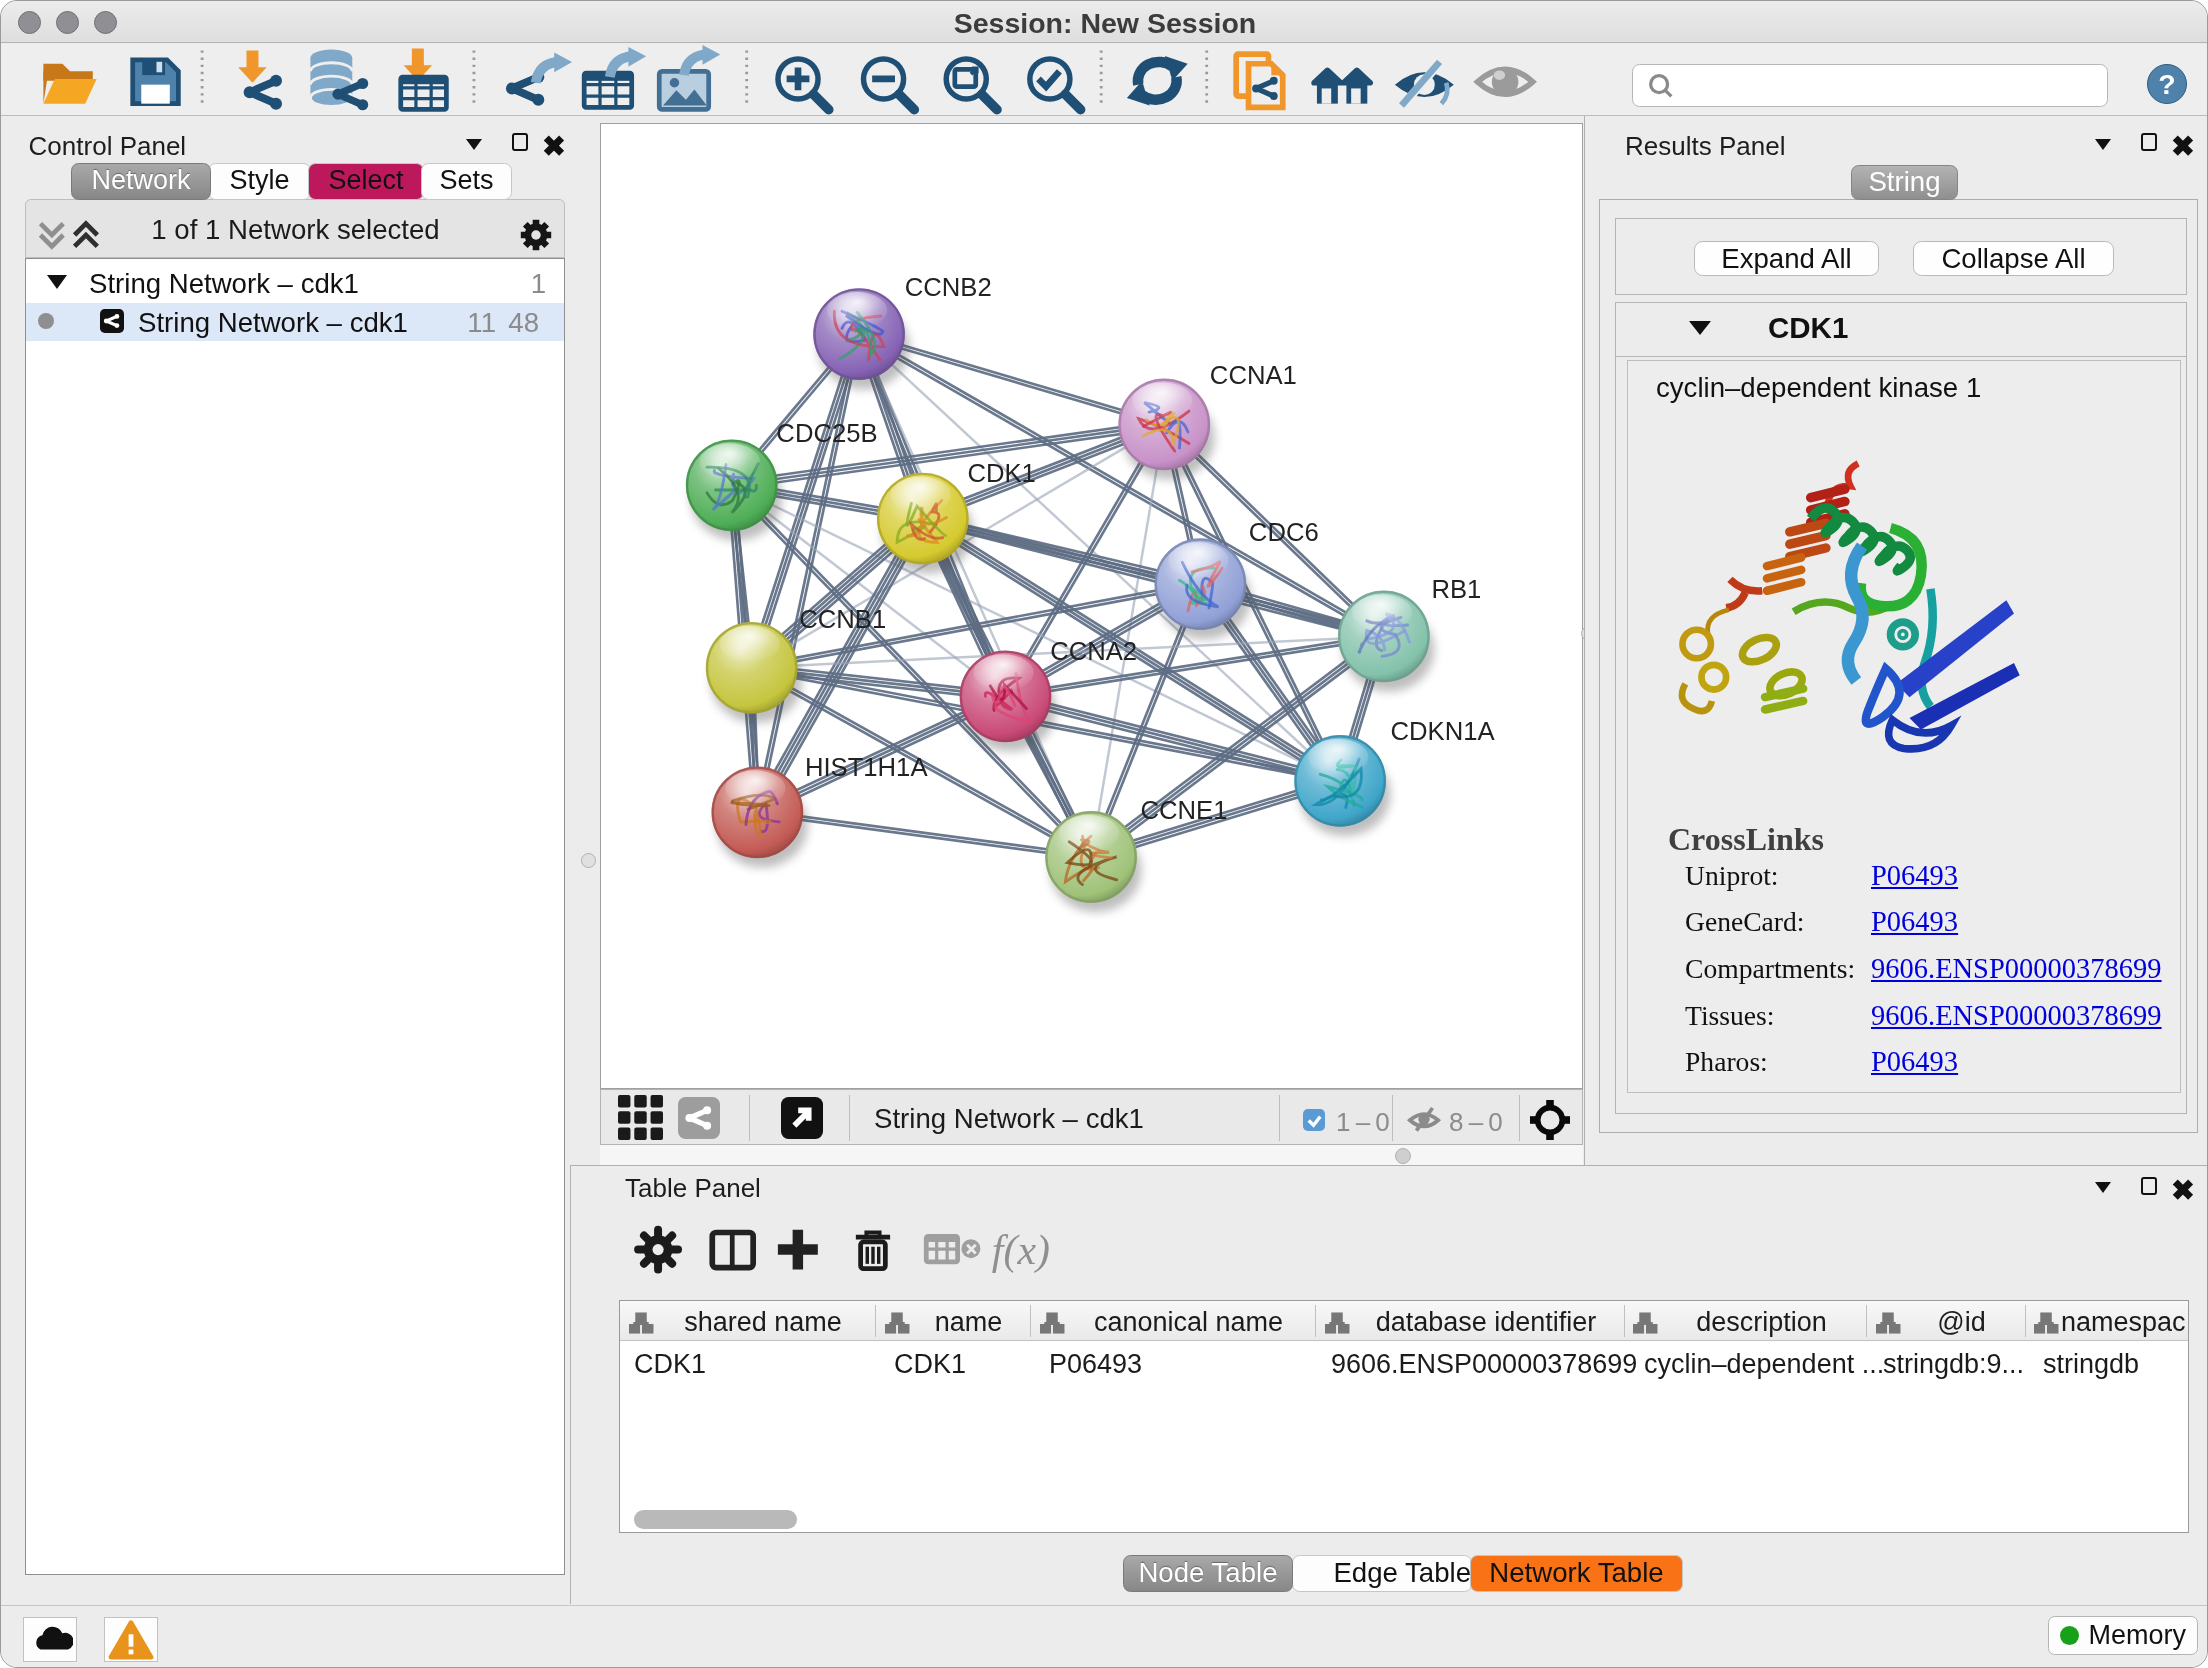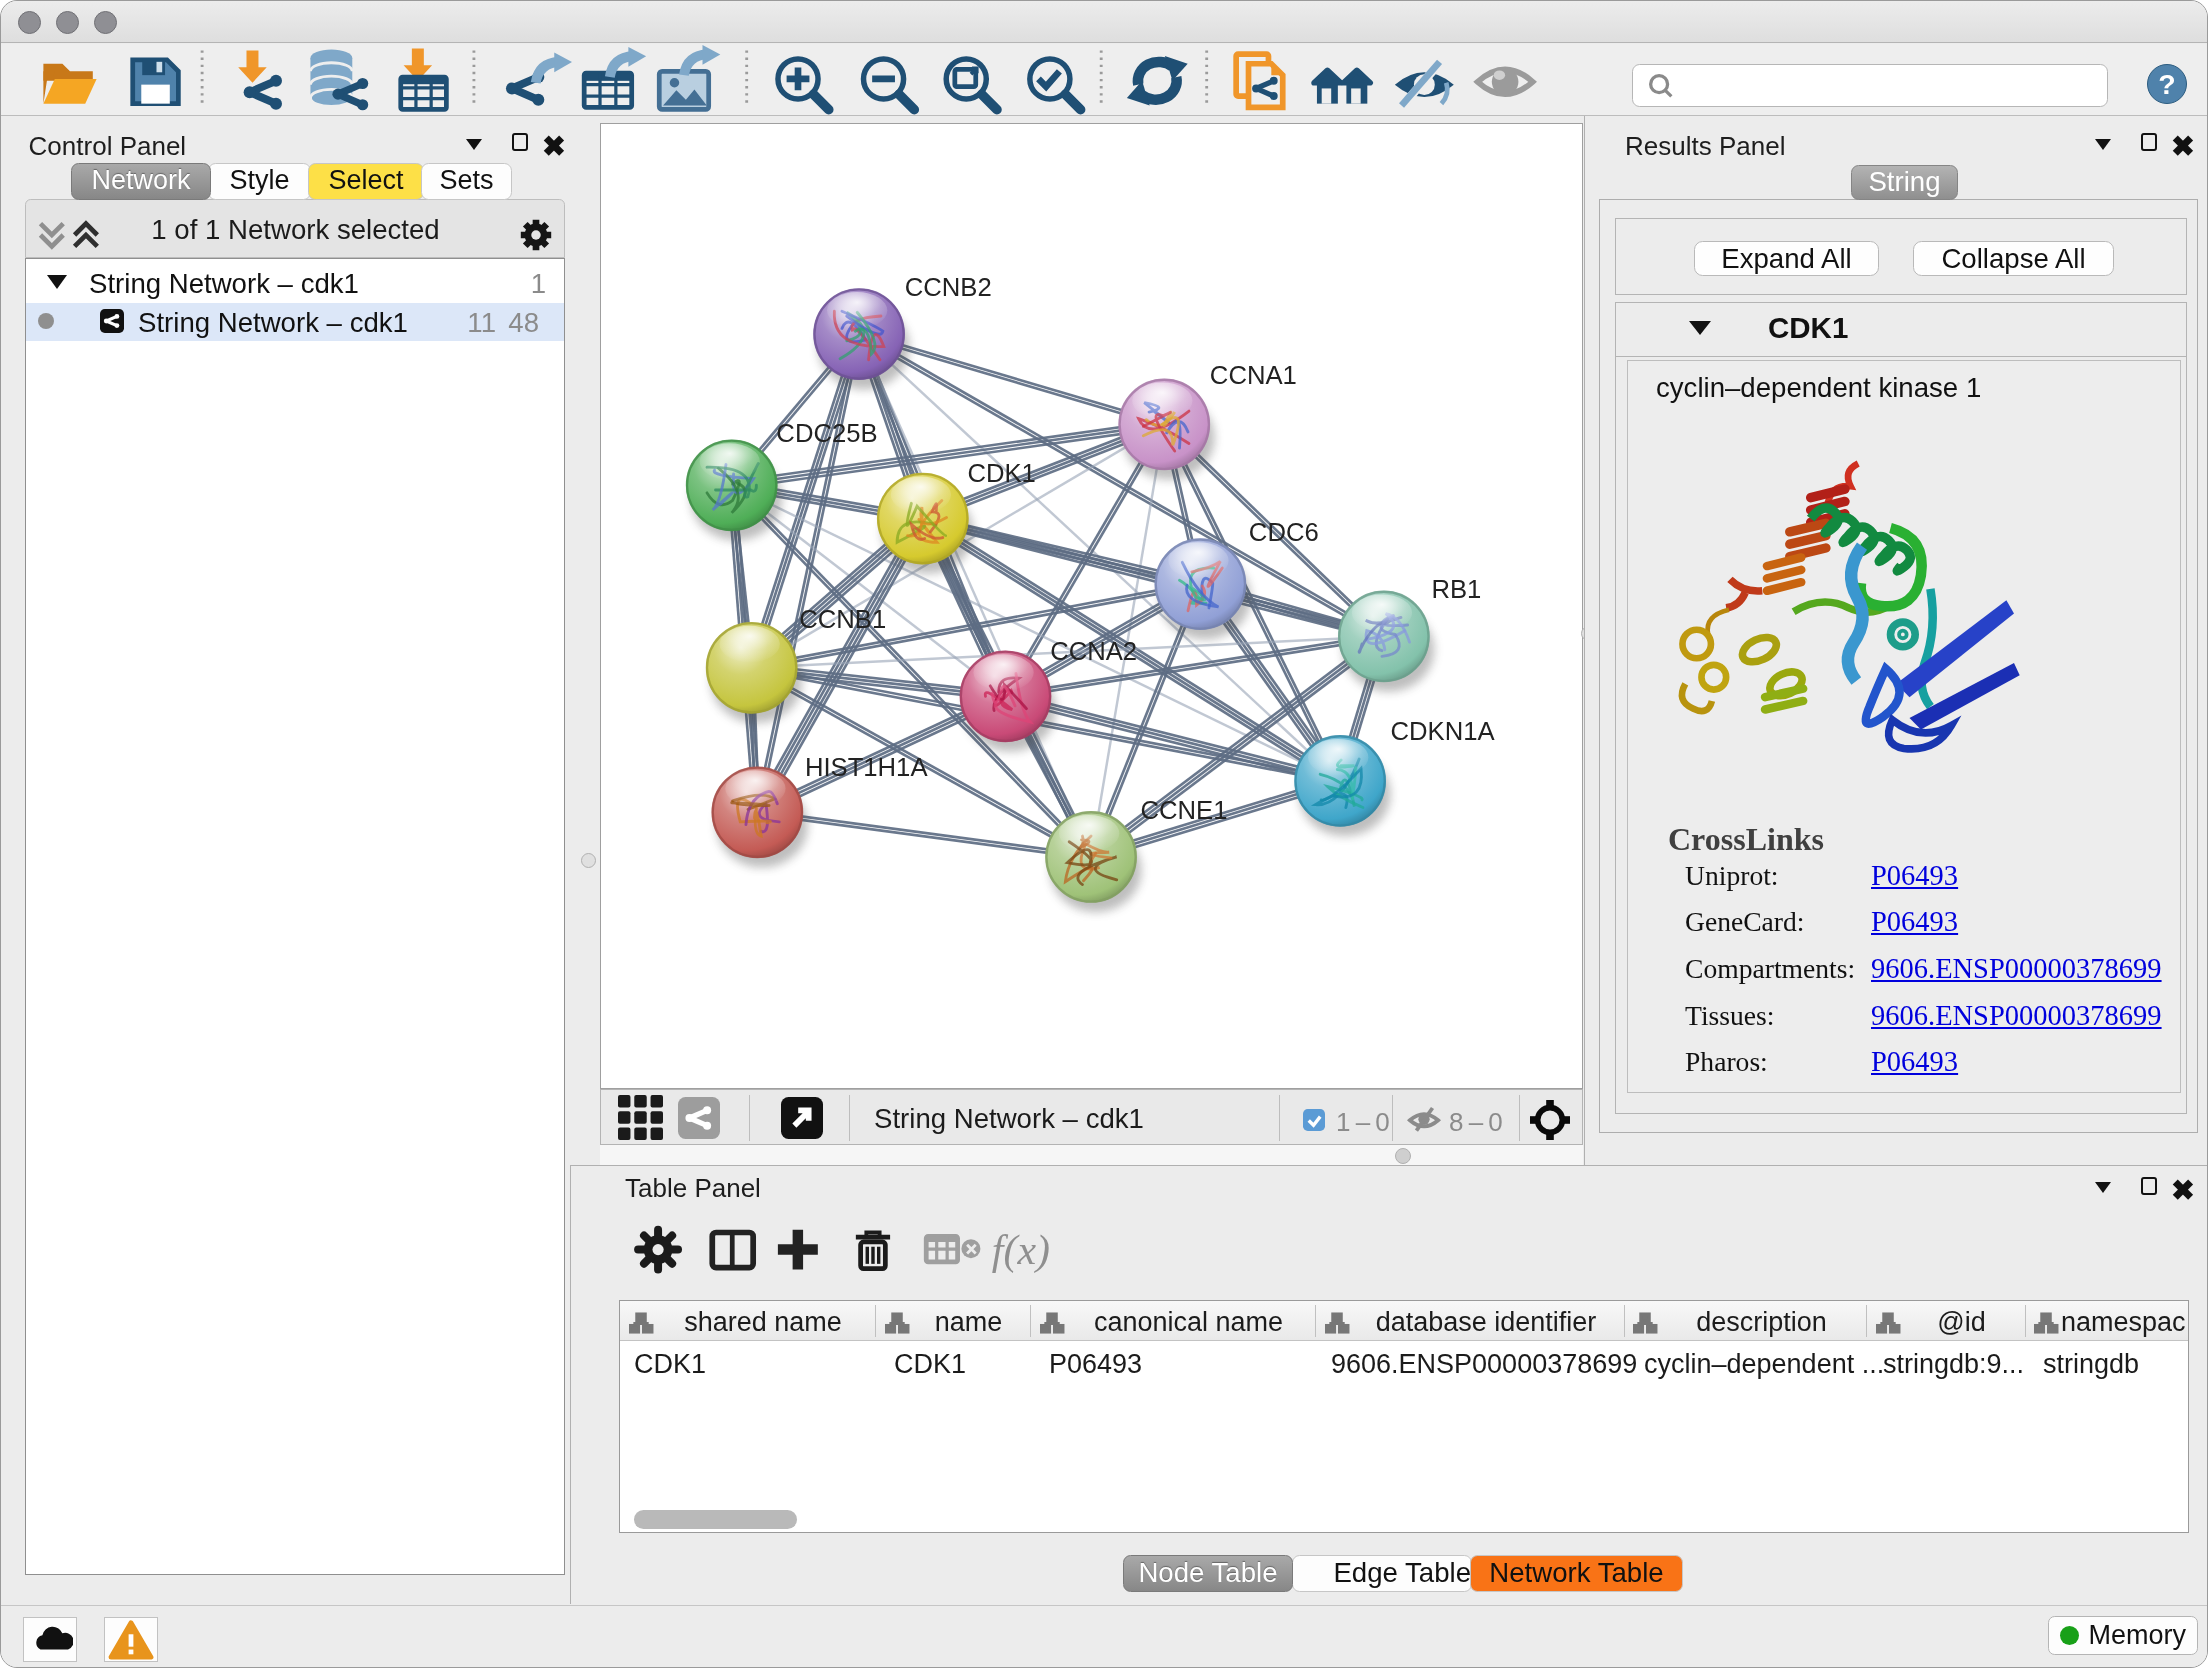--- a/index.html
+++ b/index.html
@@ -6,20 +6,21 @@
 .root{position:absolute;left:0;top:0;width:2208px;height:1668px;background:#ececec;border-radius:17px;overflow:hidden;border:1px solid #9a9a9a}
 .abs{position:absolute}
 .ptitle{font-size:26px;color:#1d1d1d}
 .wbtn{position:absolute;display:flex;align-items:center;justify-content:center}
 </style></head><body>
 <div class="root">
 <div class="abs" style="left:0;top:0;width:2208px;height:42px;background:linear-gradient(#ececec,#dedede);border-bottom:1px solid #b4b4b4"></div>
     <div class="abs" style="left:17px;top:9.5px;width:23px;height:23px;border-radius:50%;background:#8f8f94;border:1.9px solid #707075"></div>
     <div class="abs" style="left:55px;top:9.5px;width:23px;height:23px;border-radius:50%;background:#8f8f94;border:1.9px solid #707075"></div>
     <div class="abs" style="left:93px;top:9.5px;width:23px;height:23px;border-radius:50%;background:#8f8f94;border:1.9px solid #707075"></div>
+    <div class="abs" style="left:0;top:5.7px;width:2208px;text-align:center;font-size:28.5px;font-weight:bold;color:#3c3c3c">Session: New Session</div>
     <div class="abs" style="left:0;top:43px;width:2208px;height:72px;background:#eeeeee;border-bottom:1.9px solid #bcbcbc"></div>
     <div class="abs" style="left:0;top:0;width:2208px;height:115px"><svg width="2208" height="115" viewBox="0 0 2322 121" style="">
         <path d="M44 66 h20 l8 8 h24 v10 h-52 z" fill="#c87818"></path>
         <path d="M44 108 l12 -26 h44 l-12 26 z" fill="#f5a623"></path>
         <path d="M44 108 l0 -34 h12 l-2 8 h-6 z" fill="#c87818"></path>
         <path d="M138 62 h36 l12 12 v34 h-48 z" fill="#4f82ab" stroke="#1f4f74" stroke-width="5"></path>
         <rect x="148" y="62" width="24" height="16" fill="#1f4f74"></rect>
         <rect x="163" y="64" width="6" height="11" fill="#cfe0ec"></rect>
         <rect x="147" y="88" width="30" height="20" fill="#fff"></rect>
         <line x1="211" y1="52" x2="211" y2="112" stroke="#9a9a9a" stroke-width="3" stroke-dasharray="2.5 5"></line>
@@ -118,21 +119,21 @@
         <circle cx="15" cy="14" r="9" fill="none" stroke="#8a8a8a" stroke-width="3.5"></circle>
         <line x1="21" y1="20" x2="28" y2="27" stroke="#8a8a8a" stroke-width="3.5"></line>
       </svg></div>
     <div class="abs" style="left:2146px;top:63px;width:40px;height:40px;border-radius:50%;background:#4f82ab;border:1.9px solid #2c5c80;color:#fff;font-size:28.5px;font-weight:bold;text-align:center;line-height:38px">?</div>
     <div class="abs ptitle" style="left:27.6px;top:130px">Control Panel</div>
     <div class="abs" style="left:465px;top:138px;width:0;height:0;border-left:8.6px solid transparent;border-right:8.6px solid transparent;border-top:11.4px solid #111"></div>
     <div class="abs" style="left:511px;top:132px;width:16px;height:18px;border:2.9px solid #111;border-radius:2.9px"></div>
     <div class="abs" style="left:541px;top:129px;font-size:28.5px;font-weight:bold;color:#111">✖</div>
     <div class="abs" style="left:70px;top:162px;width:140px;height:37px;background:linear-gradient(#a9a9a9,#878787);border:1px solid #7a7a7a;border-radius:7.6px;color:#fff;font-size:27px;text-align:center;line-height:33px;text-shadow:0 -1px 1px #666;z-index:3">Network</div>
     <div class="abs" style="left:207px;top:162px;width:103px;height:37px;background:#fdfdfd;border:1px solid #c6c6c6;border-radius:7.6px;color:#111;font-size:27px;text-align:center;line-height:33px;z-index:2">Style</div>
-    <div class="abs" style="left:307px;top:162px;width:116px;height:37px;background:#fde047;border:1px solid #c6c6c6;border-radius:7.6px;color:#111;font-size:27px;text-align:center;line-height:33px;z-index:2">Select</div>
+    <div class="abs" style="left:307px;top:162px;width:116px;height:37px;background:#be185d;border:1px solid #c6c6c6;border-radius:7.6px;color:#111;font-size:27px;text-align:center;line-height:33px;z-index:2">Select</div>
     <div class="abs" style="left:420px;top:162px;width:91px;height:37px;background:#fdfdfd;border:1px solid #c6c6c6;border-radius:7.6px;color:#111;font-size:27px;text-align:center;line-height:33px;z-index:2">Sets</div>
     <div class="abs" style="left:24px;top:198px;width:540px;height:59px;background:#e4e4e4;border:1px solid #bdbdbd;border-radius:5.7px 5.7px 0 0"></div>
     <div class="abs" style="left:30px;top:211px"><svg width="72" height="46" viewBox="0 0 76 48" style="">
         <path d="M10 12 l12 12 l12 -12" fill="none" stroke="#8f8f8f" stroke-width="5"></path>
         <path d="M10 24 l12 12 l12 -12" fill="none" stroke="#8f8f8f" stroke-width="5"></path>
         <path d="M46 24 l12 -12 l12 12" fill="none" stroke="#2f2f2f" stroke-width="5"></path>
         <path d="M46 36 l12 -12 l12 12" fill="none" stroke="#2f2f2f" stroke-width="5"></path>
       </svg></div>
     <div class="abs" style="left:95px;top:213px;width:399px;text-align:center;font-size:27.6px;color:#1b1b1b">1 of 1 Network selected</div>
     <div class="abs" style="left:516px;top:215px"><svg width="38" height="38" viewBox="0 0 40 40" style="">

